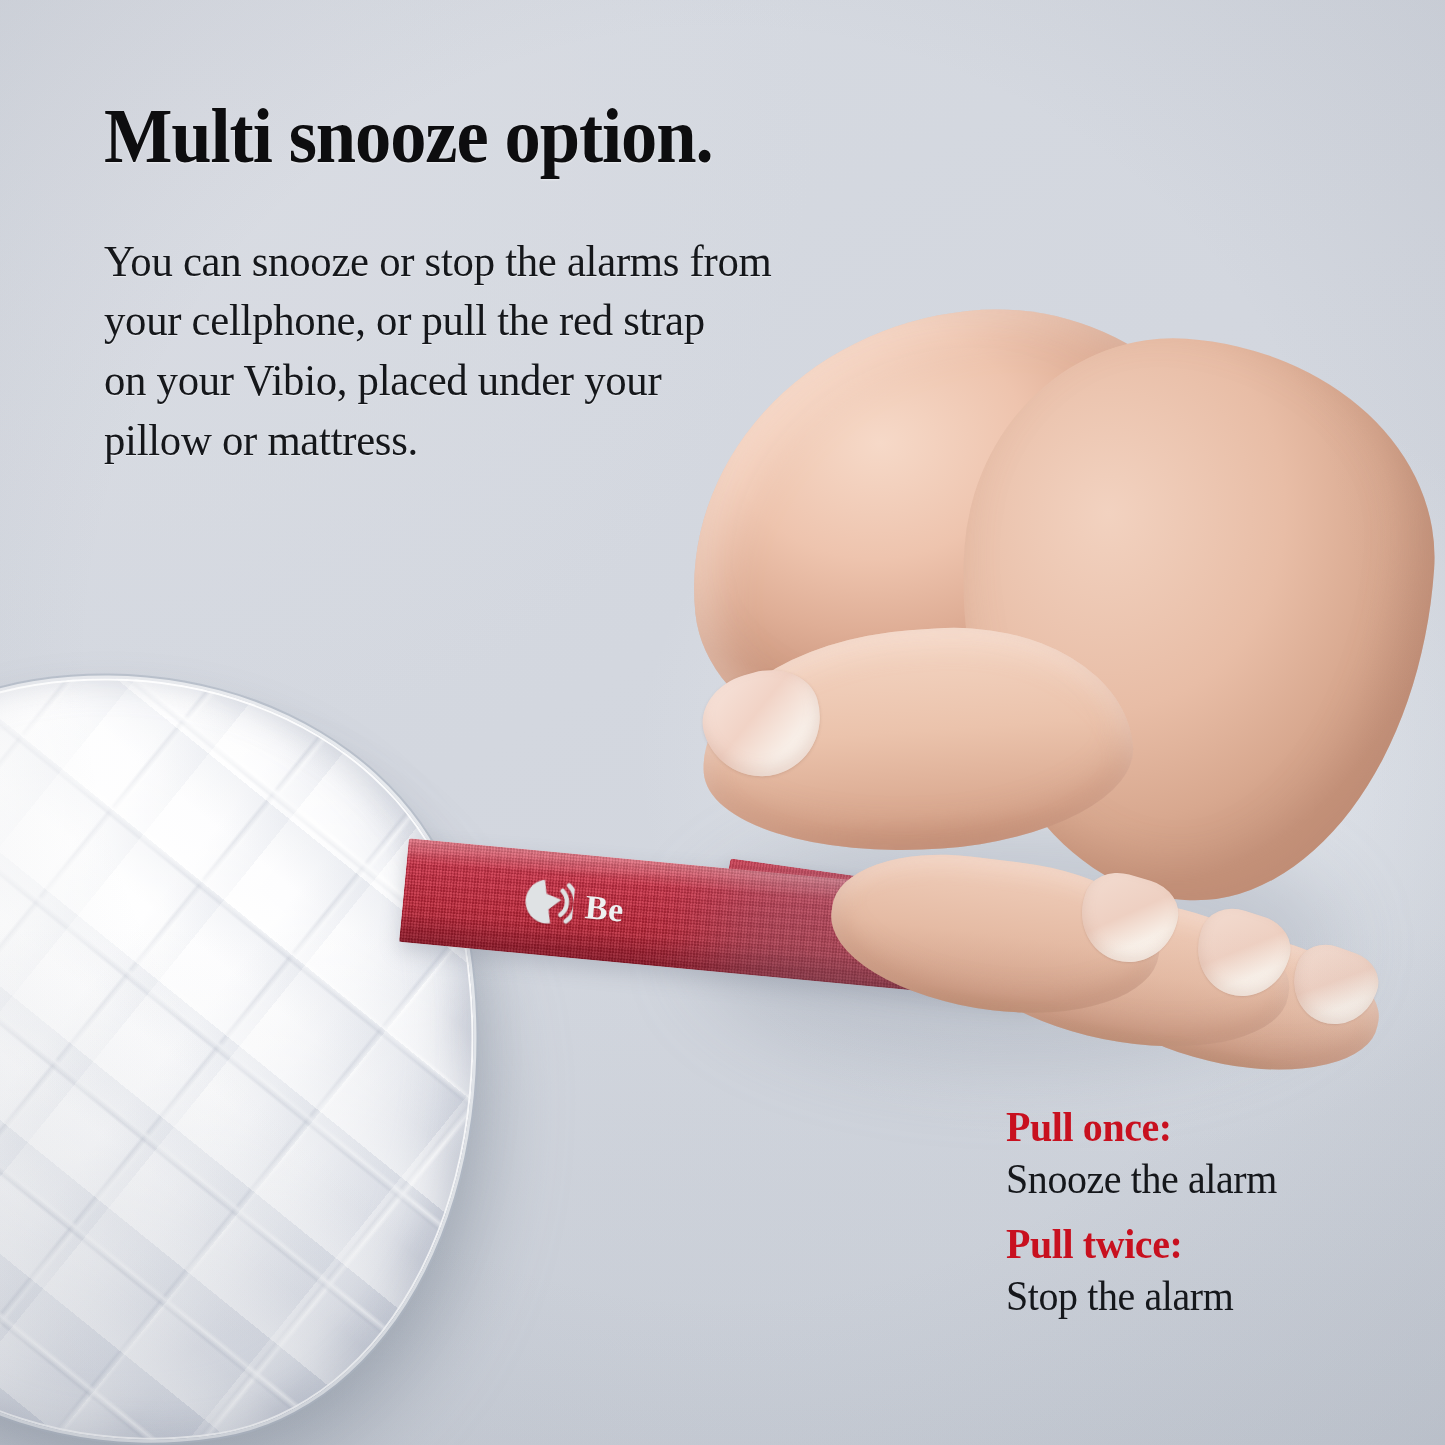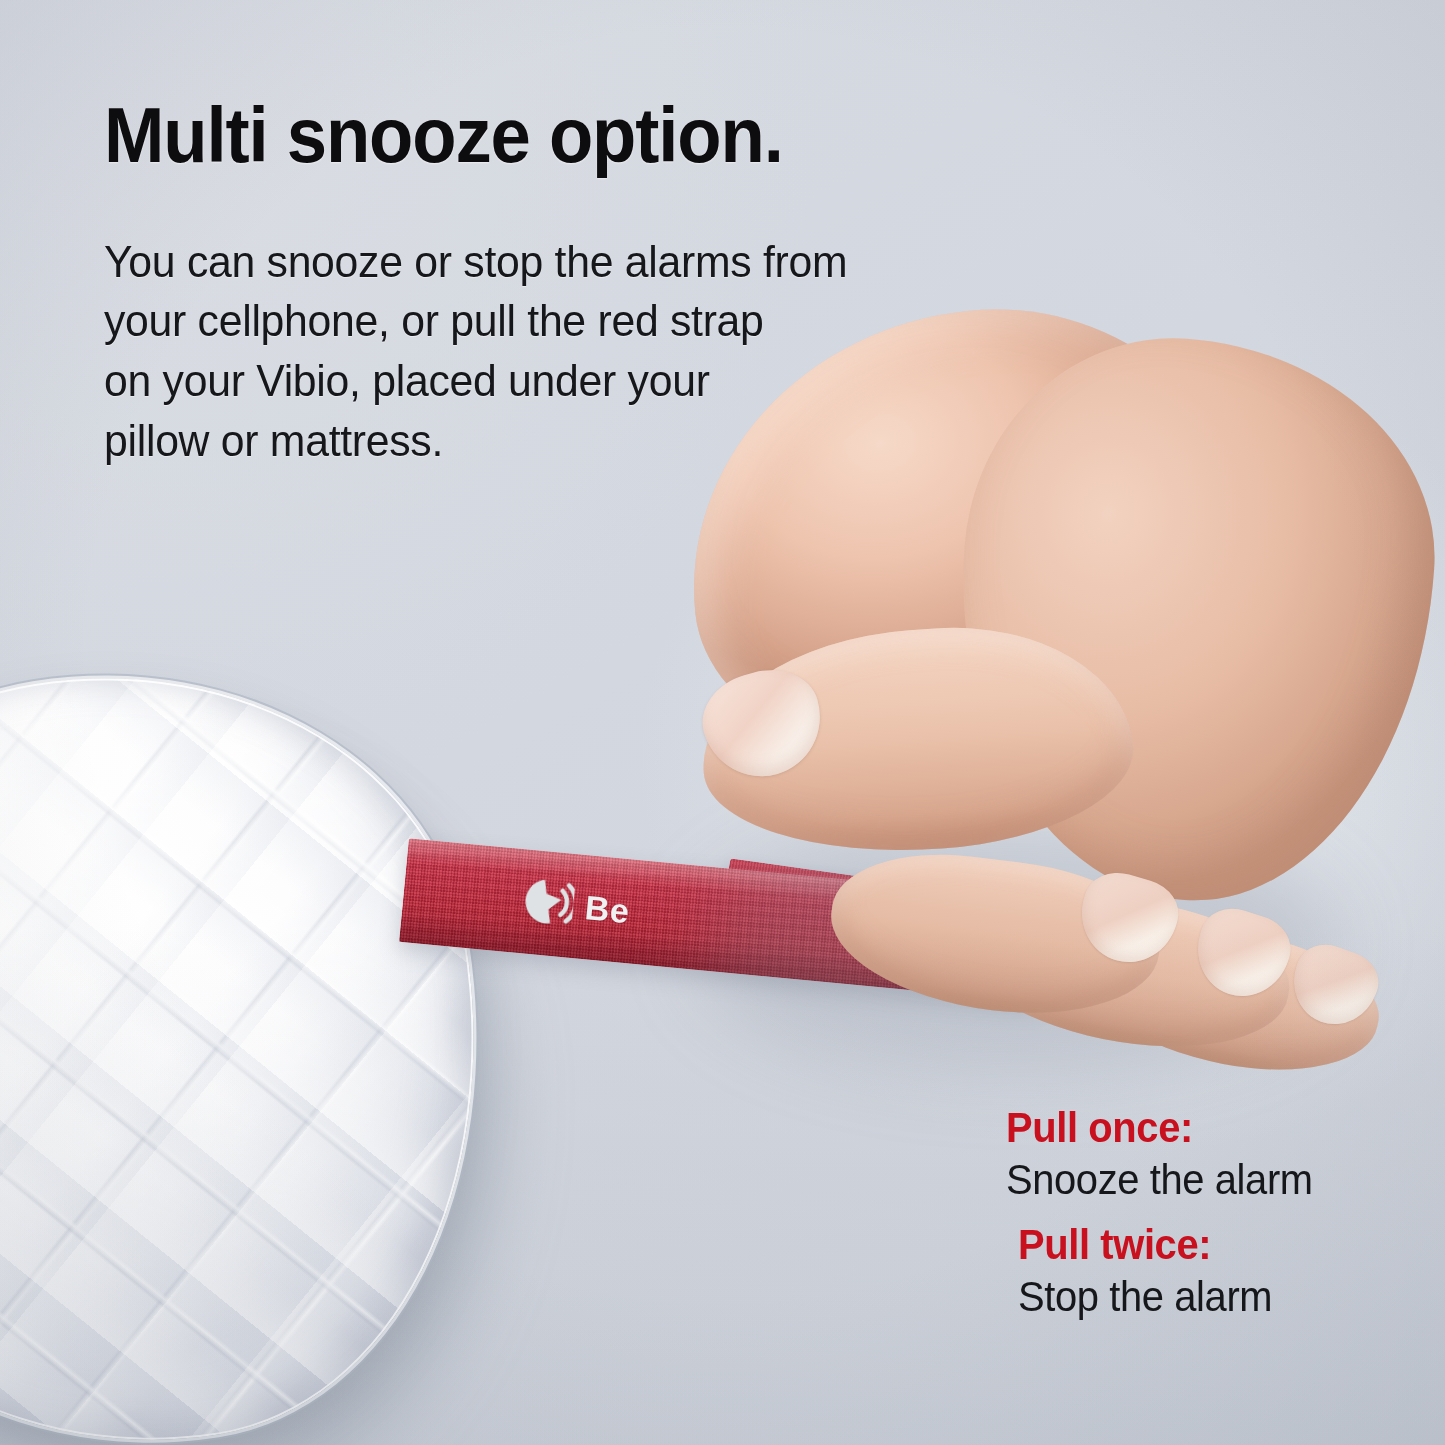--- a/index.html
+++ b/index.html
@@ -5,21 +5,21 @@
   html, body {
     margin: 0;
     padding: 0;
     background: #c9ced6;
   }
   .stage {
     position: relative;
     width: 1445px;
     height: 1445px;
     overflow: hidden;
-    font-family: Liberation Sans, sans-serif;
+    font-family: Liberation Serif, serif;
     background:
       radial-gradient(ellipse 780px 640px at 1120px 760px, #e2e6ec 0%, rgba(226,230,236,0) 62%),
       radial-gradient(ellipse 900px 900px at 190px 120px, #d9dce3 0%, rgba(217,220,227,0) 70%),
       linear-gradient(150deg, #d6dae1 0%, #d3d7df 45%, #cfd4dc 100%);
   }
 
   
   .floor-shade {
     position: absolute;
     left: 0; right: 0; bottom: 0;
@@ -289,21 +289,21 @@
   .n3 { left: 662px; top: 648px; width: 84px; height: 76px; transform: rotate(20deg); }
 
   
   .callouts {
     position: absolute;
     left: 1006px;
     top: 1104px;
     width: 400px;
   }
   .callout { margin-bottom: 16px; }
-  .callout:last-child { margin-bottom: 0; margin-left: 12px; }
+  .callout:last-child { margin-bottom: 0; }
   .callout-title {
     font-size: 42px;
     font-weight: 700;
     color: #c8101f;
     letter-spacing: -0.4px;
     line-height: 1.12;
     transform: scaleX(0.95);
     transform-origin: left center;
   }
   .callout-desc {

